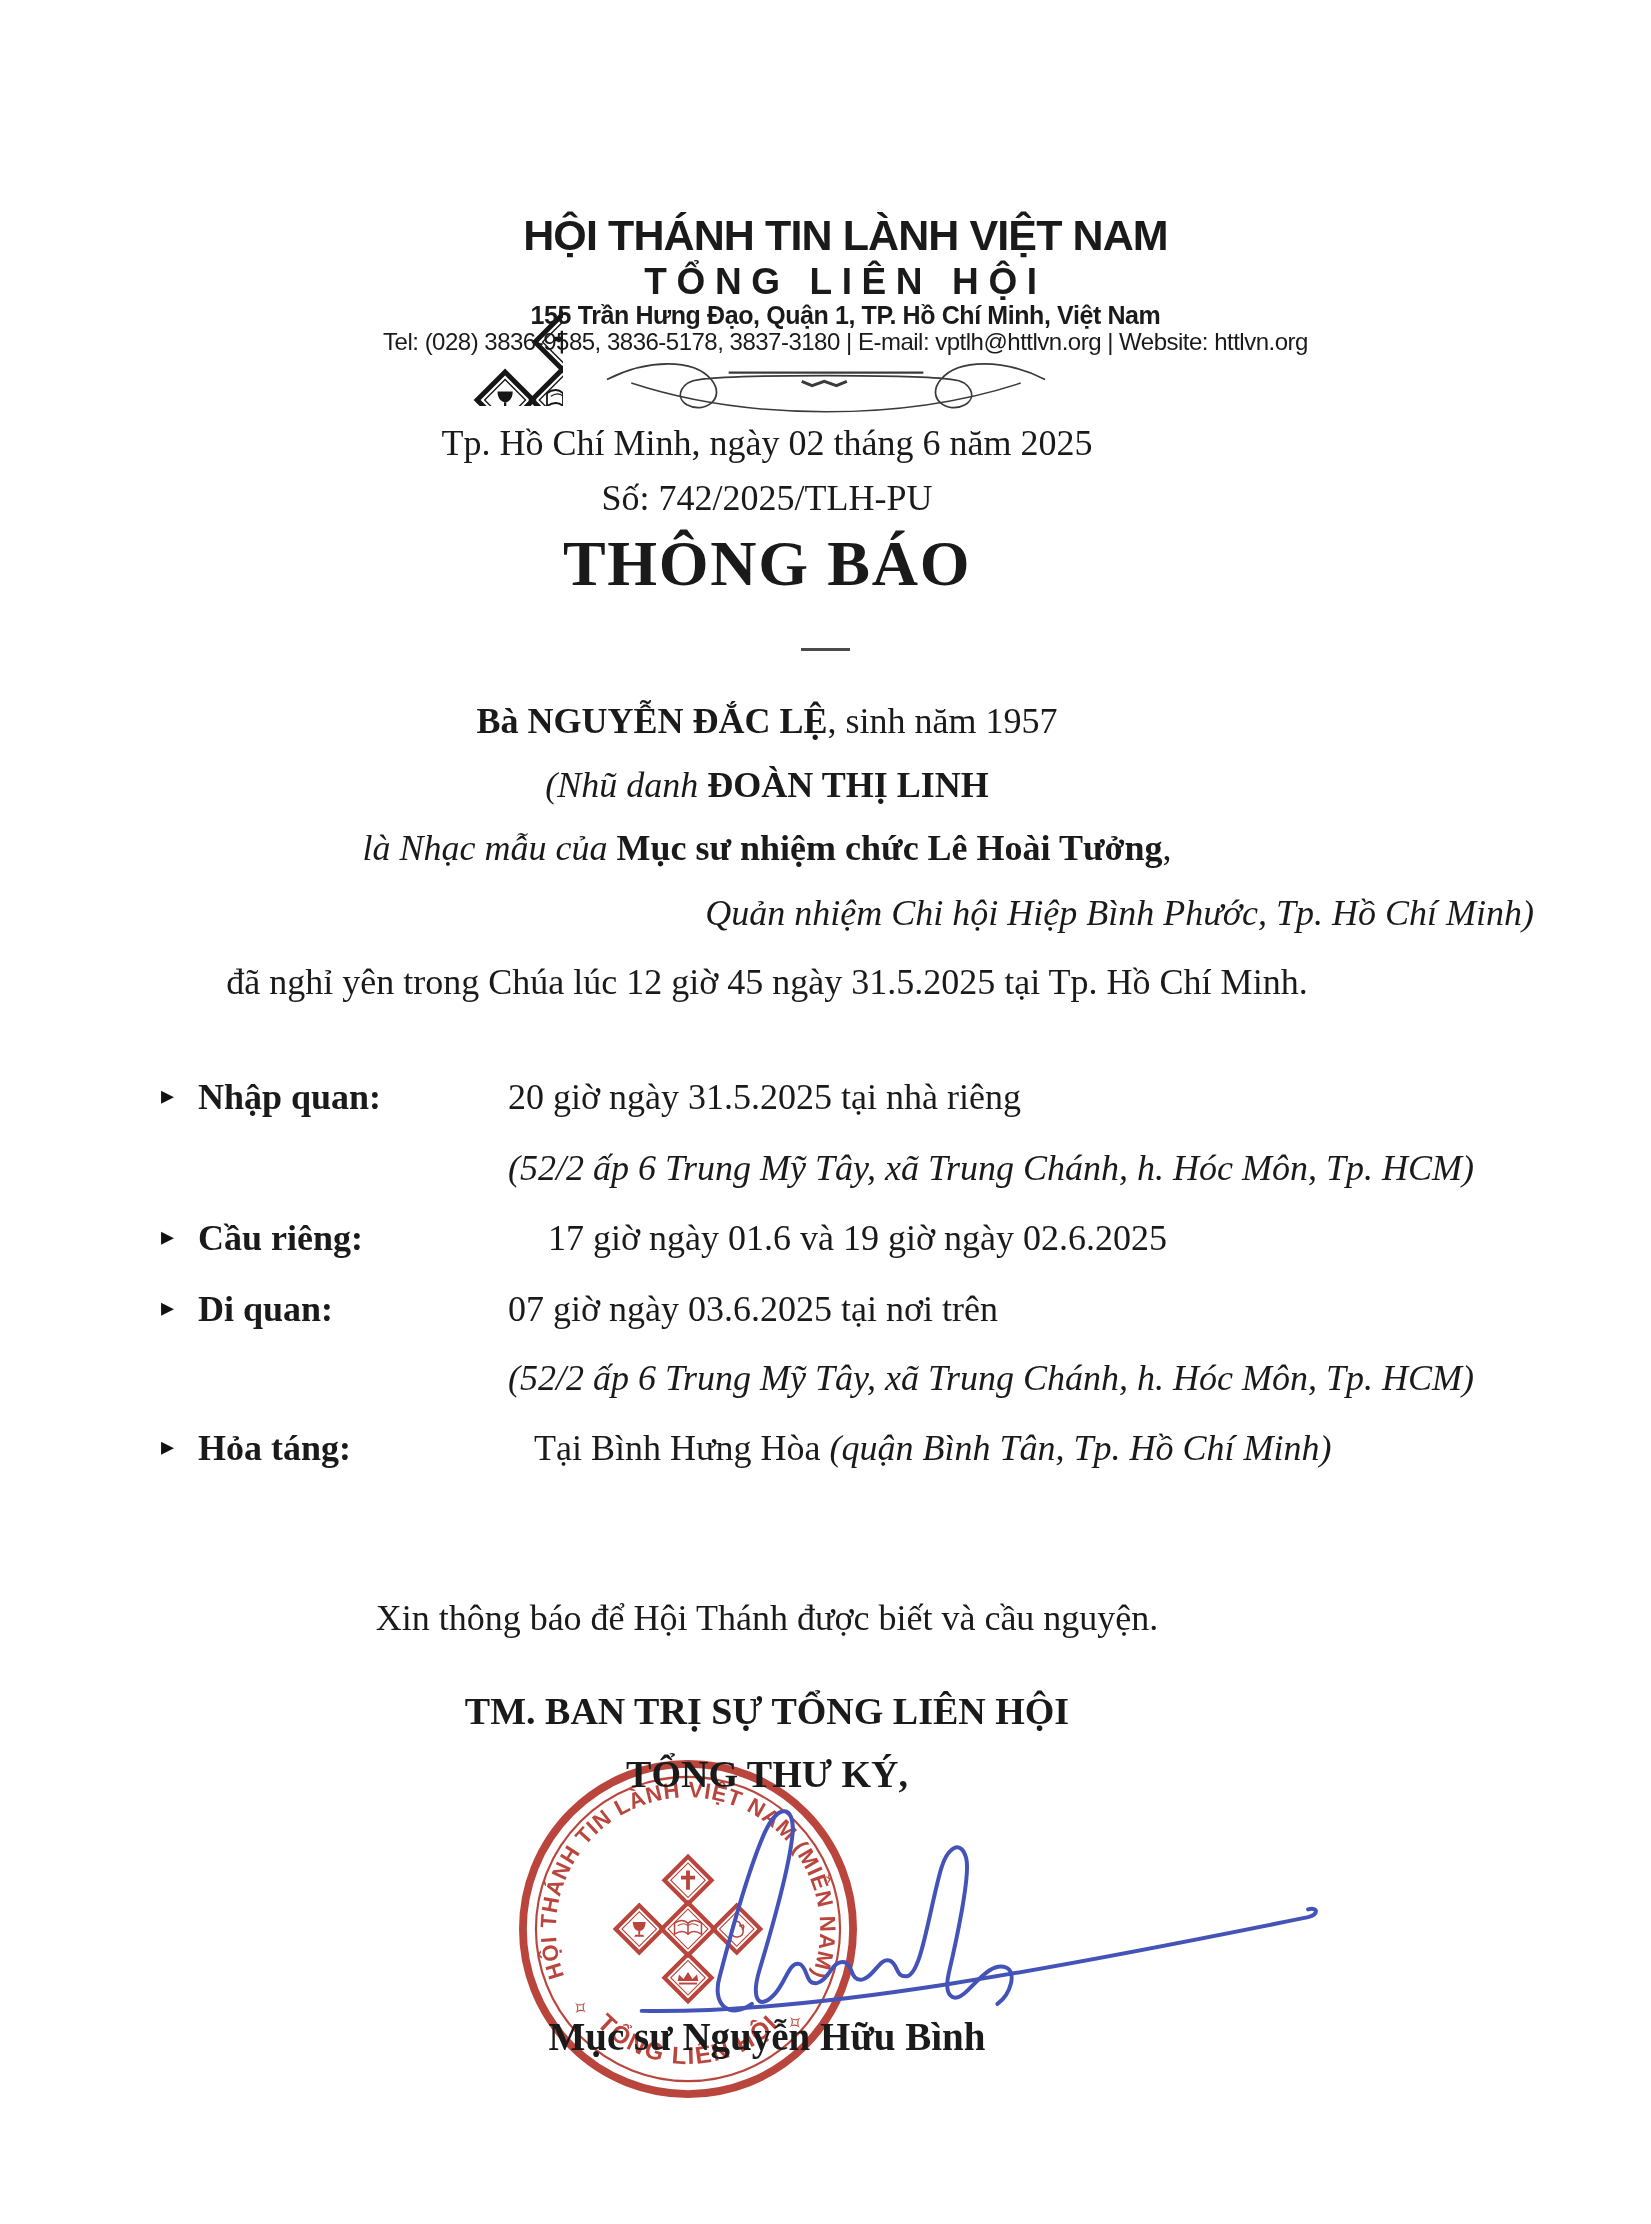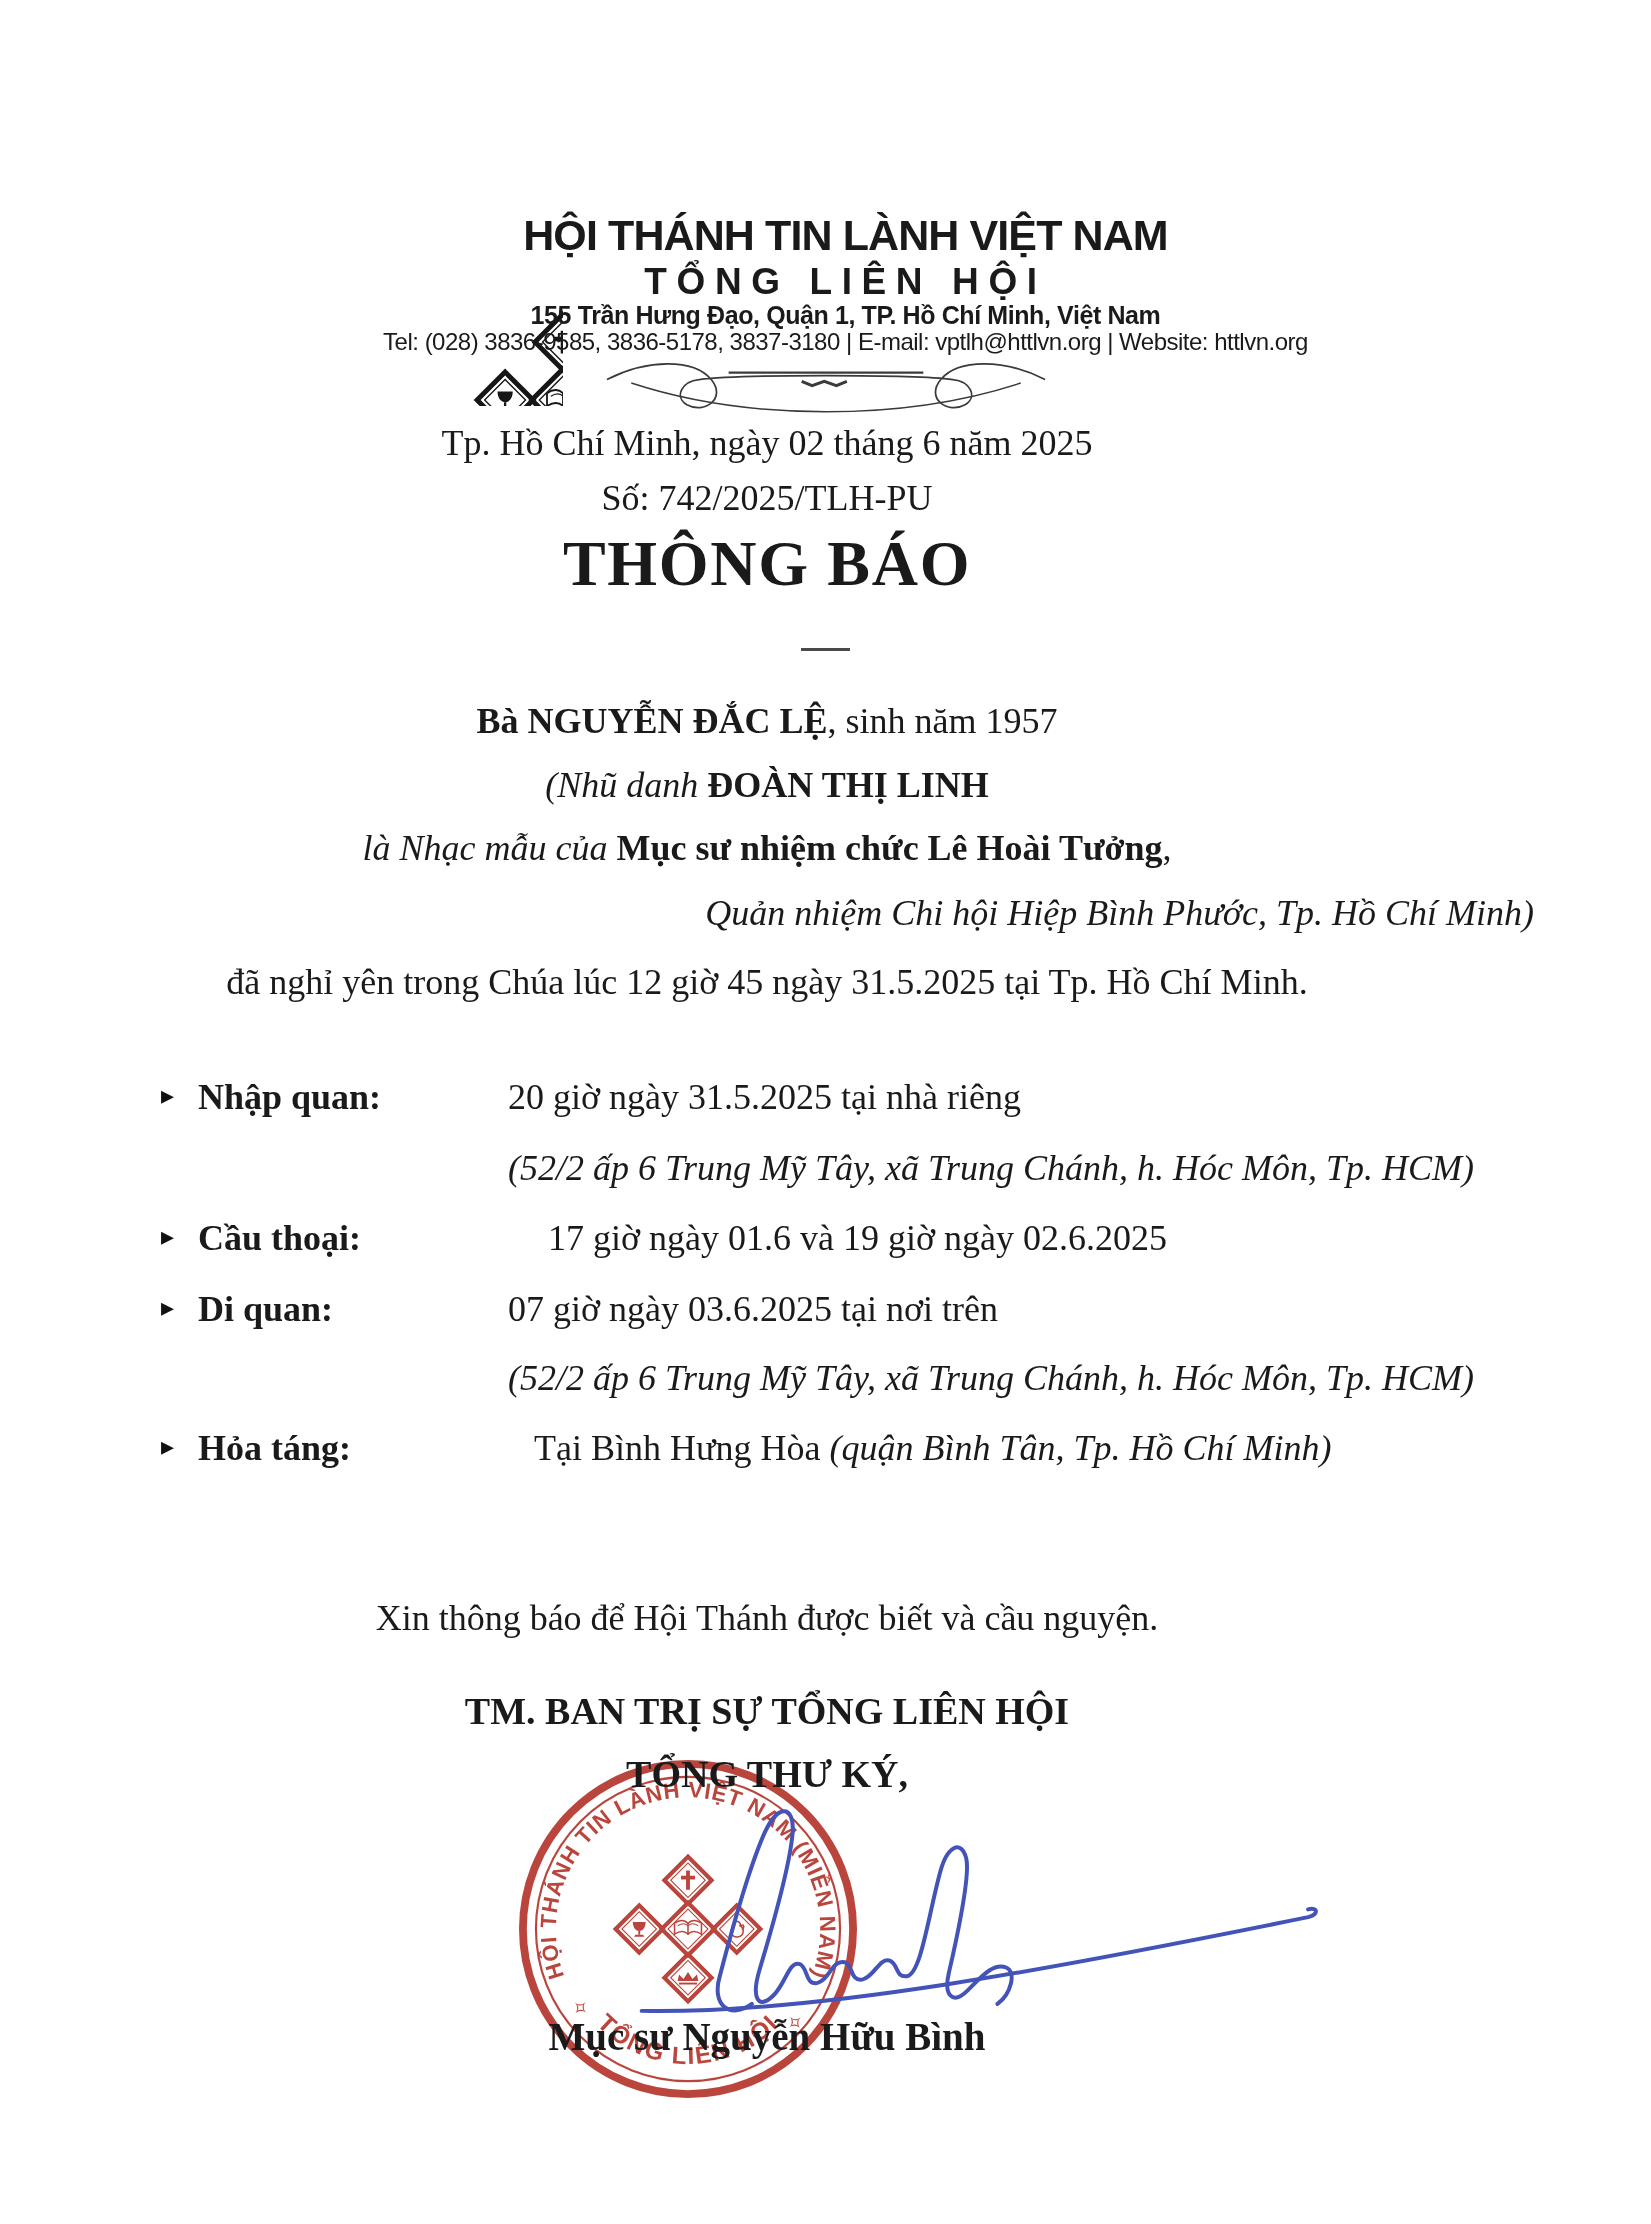--- a/index.html
+++ b/index.html
@@ -142,21 +142,21 @@
     <span class="bullet">▸</span>
     <span class="slabel"><span>Nhập quan</span><span class="b">:</span></span>
     <span class="svalue">20 giờ ngày 31.5.2025 tại nhà riêng</span>
   </div>
   <div class="sched-row srn1">
     <span class="snote">(52/2 ấp 6 Trung Mỹ Tây, xã Trung Chánh, h. Hóc Môn, Tp. HCM)</span>
   </div>
 
   <div class="sched-row sr2">
     <span class="bullet">▸</span>
-    <span class="slabel"><span>Cầu thoại</span><span class="b">:</span></span>
+    <span class="slabel"><span>Cầu riêng</span><span class="b">:</span></span>
     <span class="svalue ind40">17 giờ ngày 01.6 và 19 giờ ngày 02.6.2025</span>
   </div>
 
   <div class="sched-row sr3">
     <span class="bullet">▸</span>
     <span class="slabel"><span>Di quan</span><span class="b">:</span></span>
     <span class="svalue">07 giờ ngày 03.6.2025 tại nơi trên</span>
   </div>
   <div class="sched-row srn2">
     <span class="snote">(52/2 ấp 6 Trung Mỹ Tây, xã Trung Chánh, h. Hóc Môn, Tp. HCM)</span>

